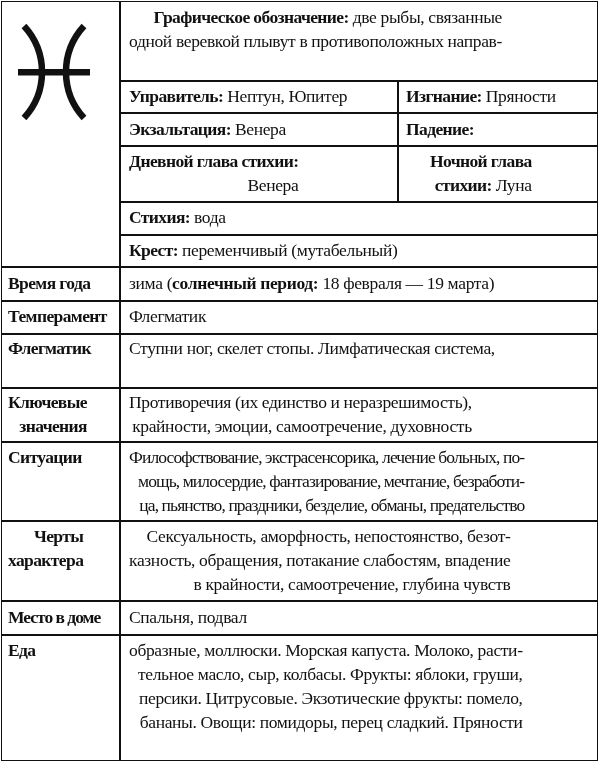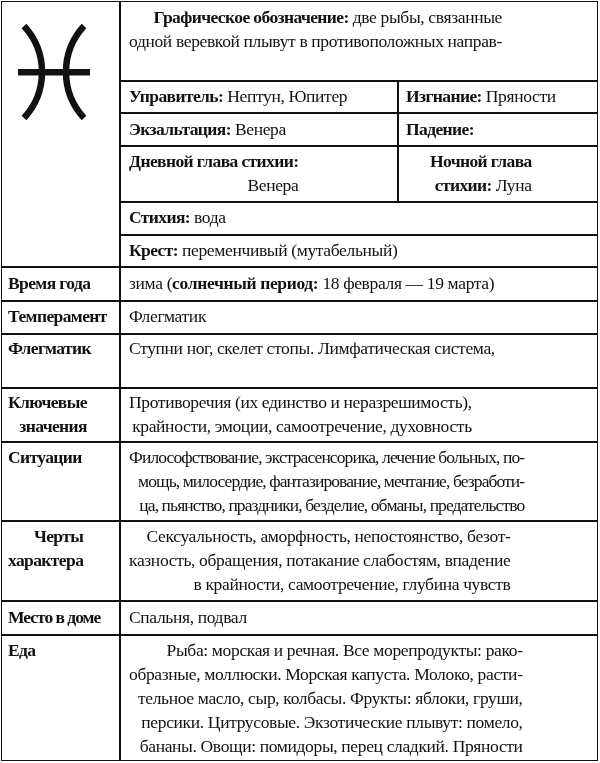--- a/index.html
+++ b/index.html
@@ -114,18 +114,17 @@
   <div>Сексуальность, аморфность, непостоянство, безот-</div>
   <div>казность, обращения, потакание слабостям, впадение</div>
   <div>в крайности, самоотречение, глубина чувств</div>
 </div>
 
 <div class="cell lbl" style="left:8px; top:605px; letter-spacing:-1px;">Место в доме</div>
 <div class="cell" style="left:129px; top:605px;">Спальня, подвал</div>
 
 <div class="cell lbl" style="left:8px; top:638px;">Еда</div>
 <div class="cell" style="left:129px; top:638px;">
-  <div>Рыба: морская и речная. Все морепродукты: рако-</div>
   <div>образные, моллюски. Морская капуста. Молоко, расти-</div>
   <div>тельное масло, сыр, колбасы. Фрукты: яблоки, груши,</div>
-  <div>персики. Цитрусовые. Экзотические плывут: помело,</div>
+  <div>персики. Цитрусовые. Экзотические фрукты: помело,</div>
   <div>бананы. Овощи: помидоры, перец сладкий. Пряности</div>
 </div>
 
 </body></html>

